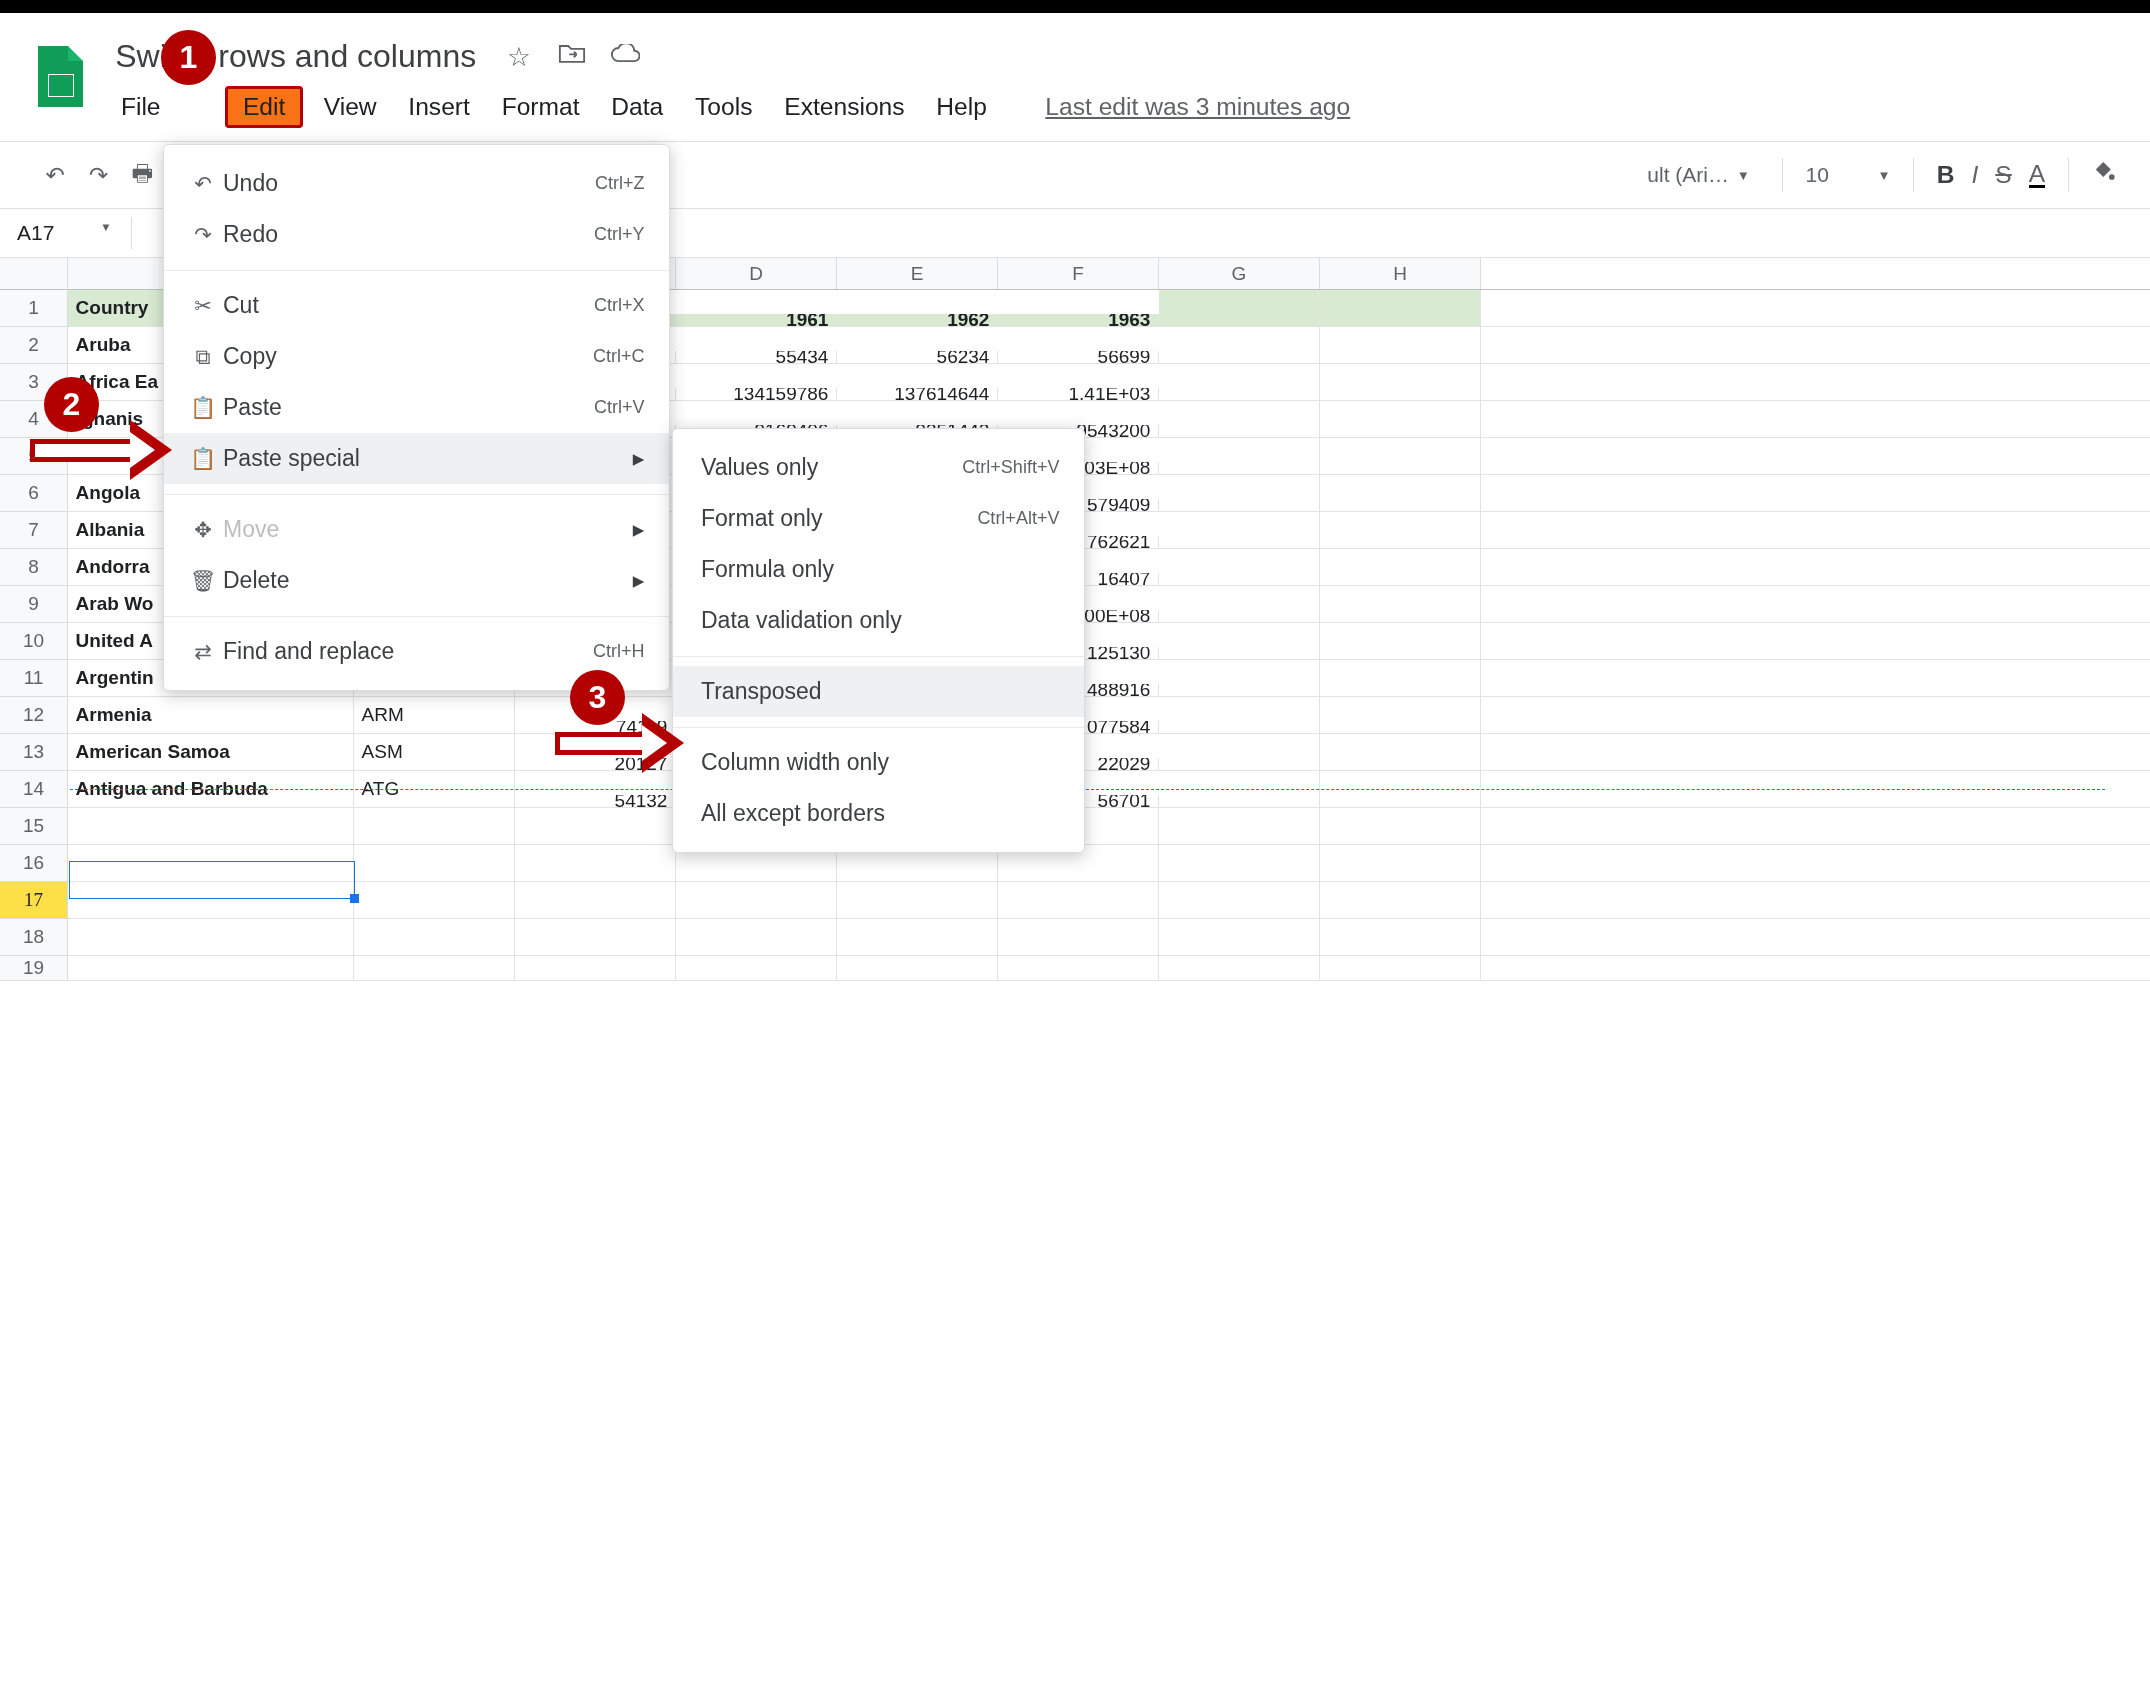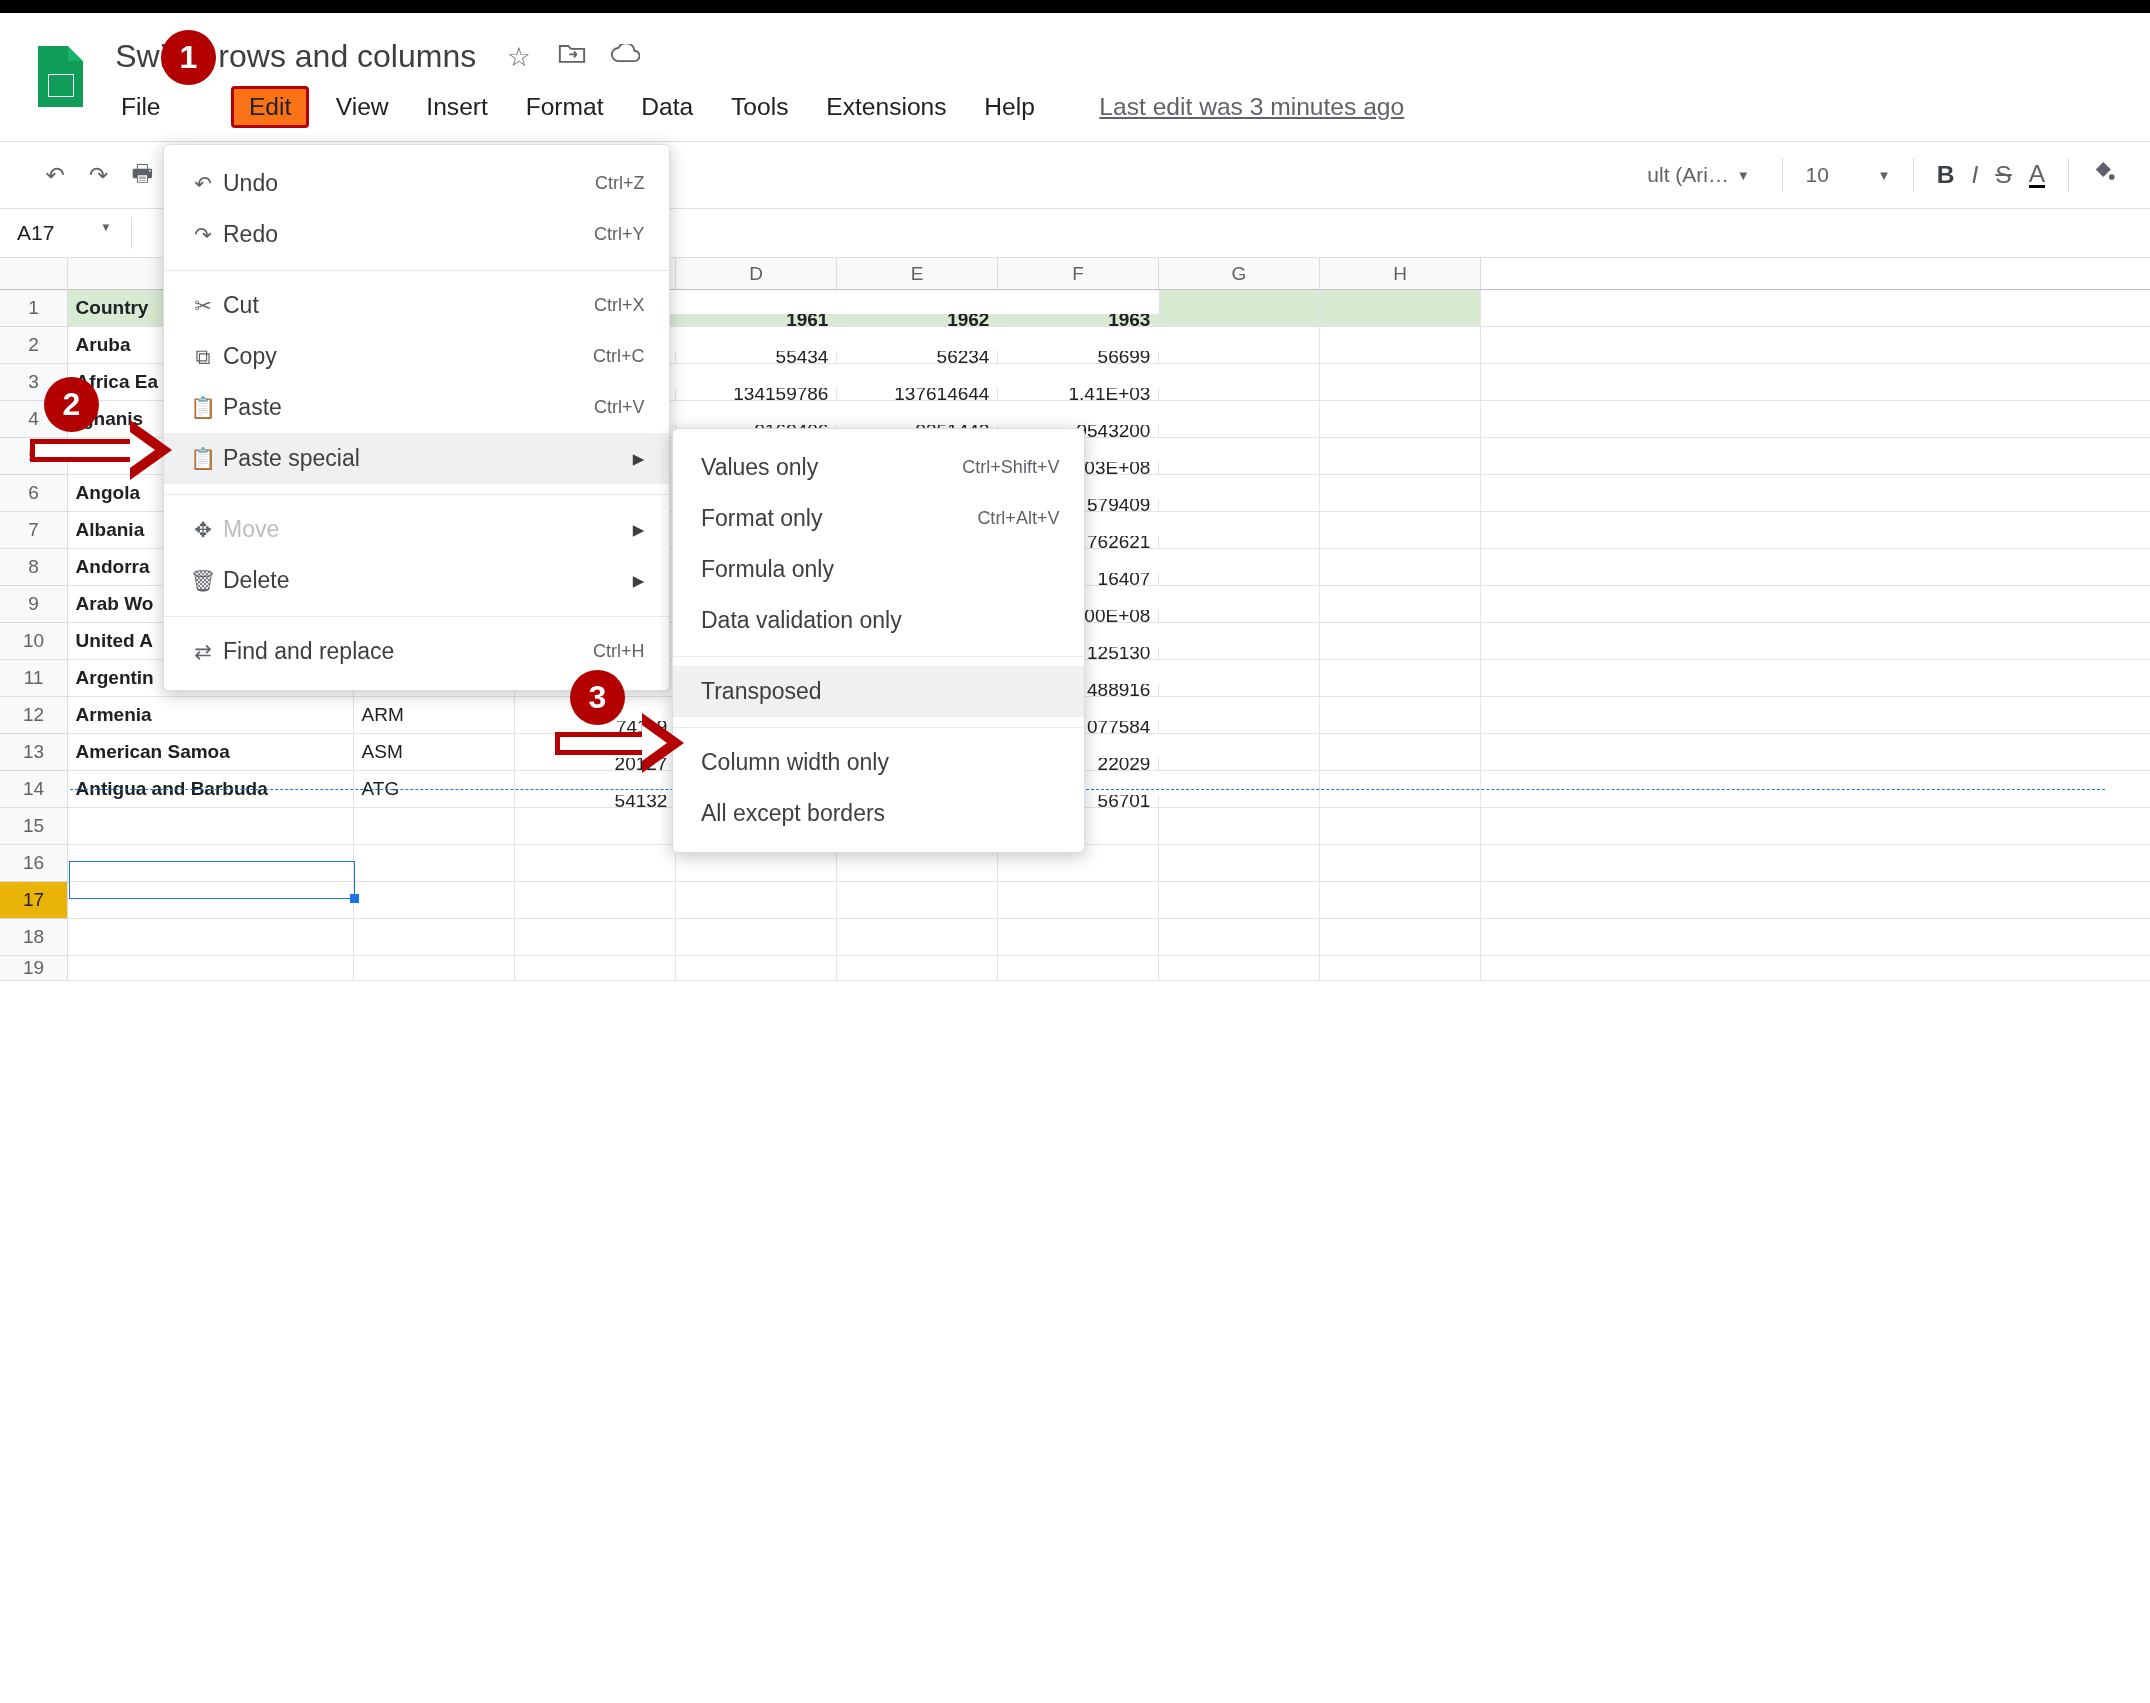--- a/index.html
+++ b/index.html
@@ -36,21 +36,21 @@
   .logo::after{
     content:"";
     position:absolute;
     left:9.5px; right:9.5px; top:28px; bottom:9.5px;
     border:1.9px solid #fff;
   }
   .titlearea { display:flex; flex-direction:column; }
   .titlerow { display:flex; align-items:center; gap:21px; }
   .doc-title { font-size: 32px; color:#3c4043; padding:1.9px 5.7px;}
   .title-icon { color:#5f6368; font-size:26.5px; width:32px; text-align:center; }
-  .menubar { display:flex; gap:15px; margin-top:9.5px; font-size:24.6px; color:#202124; align-items:center;text-align:right;}
+  .menubar { display:flex; gap:9px; margin-top:9.5px; font-size:24.6px; color:#202124; align-items:center;text-align:right;}
   .menubar .menuitem { padding:5.7px 11.4px; border-radius:3.8px; }
   .menubar .edit-highlight {
     border:3.8px solid #b30000; background:#f97316;
     padding:3.8px 15px;
     margin-left:44px;
   }
   .last-edit { color:#5f6368; text-decoration:underline; margin-left:38px; font-size:24.6px;}
   
   .toolbar {
     border-top:0.9px solid #e0e0e0;
@@ -84,21 +84,21 @@
   .namebox .dd-arrow{font-size:11.4px;color:#5f6368;}
   .fx-sep{ width:0.9px; height:32px; background:#dadce0; margin:0 9.5px;}
   
   .grid { display:flex; }
   .rowhdrcol { width:68px; border-right:0.9px solid #dcdcdc; }
   .rowhdr {
     height:37px; border-bottom:0.9px solid #dcdcdc;
     display:flex; align-items:center; justify-content:center;
     font-size:19px; color:#5f6368; background:#f8f9fa;
   }
-  .rowhdr.sel { background:#eab308; color:#202124;}
+  .rowhdr.sel { background:#fde047; color:#202124;font-family:Liberation Serif, serif;}
   .corner { height:32px; border-bottom:0.9px solid #c0c0c0; background:#f8f9fa;}
   .cols { flex:1; position:relative;}
   .colhdrs { display:flex; height:32px; border-bottom:0.9px solid #c0c0c0;}
   .colhdr {
     border-right:0.9px solid #dcdcdc; background:#f8f9fa;
     display:flex; align-items:center; justify-content:center;
     font-size:19px; color:#5f6368;
   }
   .datarow { display:flex; height:37px; border-bottom:0.9px solid #e3e3e3;}
   .cell {

